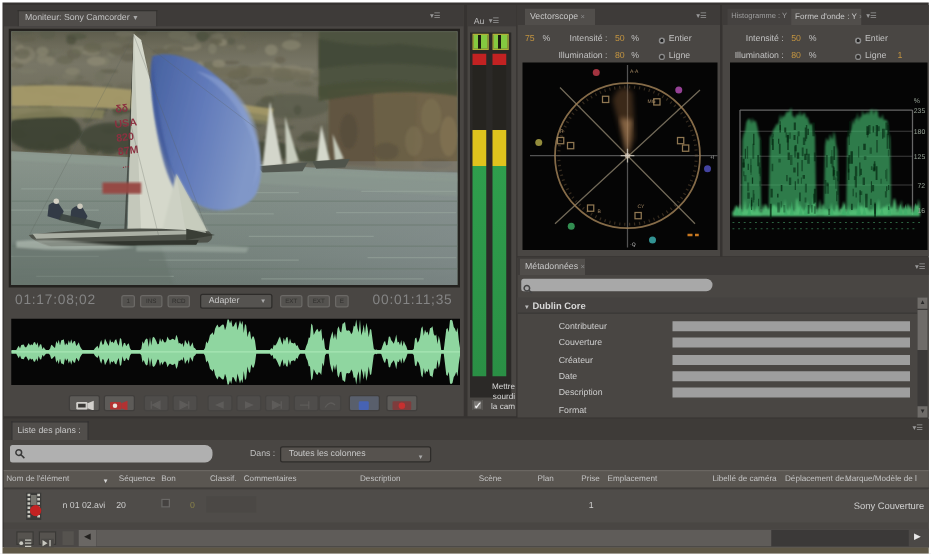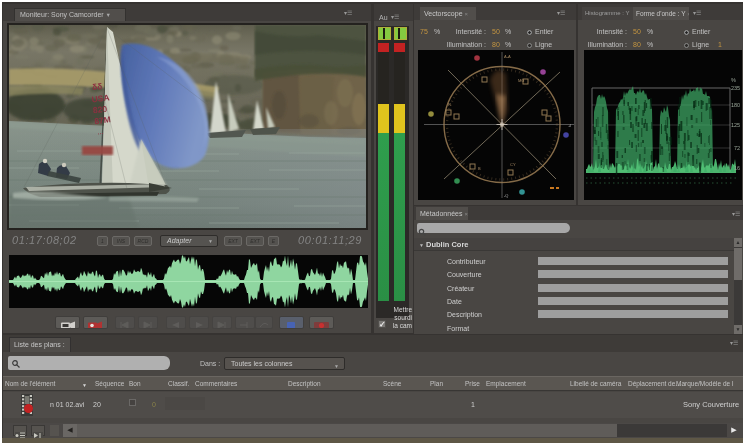--- a/index.html
+++ b/index.html
@@ -455,23 +455,23 @@
 
     <path d="M4,168 Q30,165 60,169 L100,173 Q50,177 4,173 Z" fill="#bfc9bf" opacity="0.6" filter="url(#b1)"></path>
     <path d="M100,172 Q150,170 190,173 L188,177 Q140,176 100,176 Z" fill="#a8b5ab" opacity="0.5" filter="url(#b1)"></path>
 
     <g stroke="#596059" stroke-width="0.6" opacity="0.35">
       <path d="M98,3 L15,162 M98,3 L157,160 M104,8 L199,80 M92,60 L118,164"></path>
     </g>
   </svg>
   </div>
 
-  <div class="abs" style="left:7px;top:228px;width:352px;height:18px;font-style:italic;">
+  <div class="abs" style="left:7px;top:228px;width:352px;height:18px;">
     <span class="abs" style="left:2px;top:2px;color:#848484;font-size:11px;letter-spacing:0.6px">01:17:08;02</span>
-    <span class="abs" style="right:0px;top:2px;color:#848484;font-size:11px;letter-spacing:0.6px">00:01:11;29</span>
+    <span class="abs" style="right:0px;top:2px;color:#848484;font-size:11px;letter-spacing:0.6px">00:01:11;35</span>
     <span class="abs tcb" style="left:87px;width:11px">1</span>
     <span class="abs tcb" style="left:102px;width:18px">INS</span>
     <span class="abs tcb" style="left:124px;width:18px">RCD</span>
     <span class="abs" style="left:150px;top:3px;width:58px;height:12px;background:#555350;border:1px solid #2e2c2a;border-radius:2px;color:#c9c9c9;font-size:7px;line-height:10px;padding-left:6px">Adapter <span style="float:right;margin-right:4px;font-size:5px;color:#aaa">▼</span></span>
     <span class="abs tcb" style="left:214px;width:18px">EXT</span>
     <span class="abs tcb" style="left:236px;width:18px">EXT</span>
     <span class="abs tcb" style="left:258px;width:11px">E</span>
   </div>
 
   <div class="abs" style="left:6px;top:251px;width:359px;height:53px;background:#060606">

